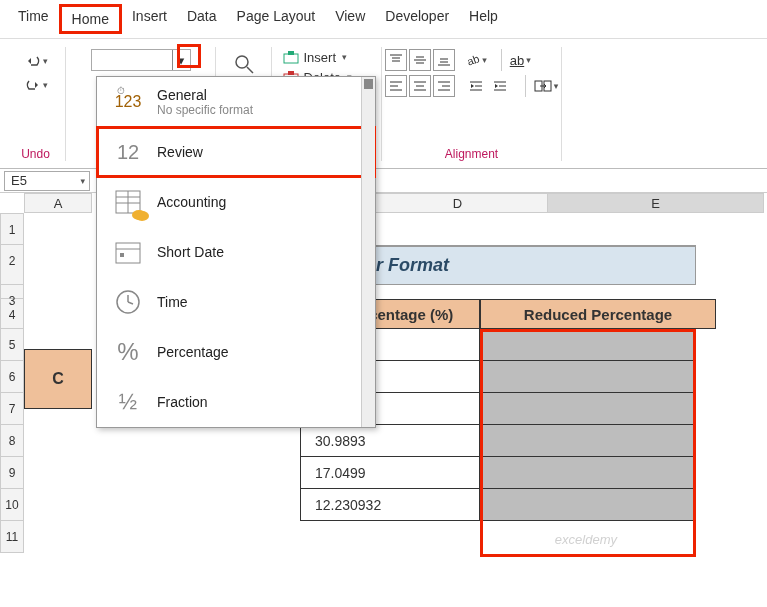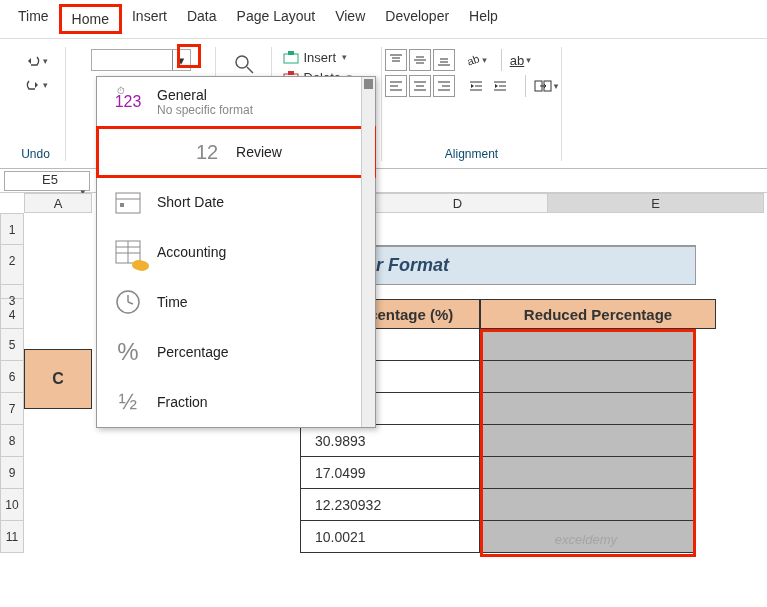--- a/index.html
+++ b/index.html
@@ -4,21 +4,21 @@
 <style>
 * { margin: 0; padding: 0; box-sizing: border-box; font-family: 'Segoe UI', Arial, sans-serif; }
 body { background: #fff; width: 767px; height: 607px; overflow: hidden; position: relative; font-size: 13px; color: #333; }
 
 .menubar { display: flex; gap: 0; padding: 4px 8px; border-bottom: 1px solid #ddd; }
 .menu-item { padding: 4px 10px; cursor: pointer; font-size: 14px; }
 .menu-item.home { border: 3px solid #e20; background:#fff; font-weight: normal; }
 
 .ribbon { display: flex; align-items: flex-start; padding: 8px 6px 0 6px; height: 130px; border-bottom: 1px solid #bbb; position: relative; }
 .ribbon-group { display: flex; flex-direction: column; align-items: center; padding: 0 6px; height: 114px; border-right: 1px solid #ddd; position: relative; }
-.ribbon-group .label { position: absolute; bottom: 0; font-size: 12px; color: #0c4a6e; }
+.ribbon-group .label { position: absolute; bottom: 0; font-size: 12px; color: #be185d; }
 .icon-btn { display:inline-flex; align-items:center; justify-content:center; cursor:pointer; }
 .chev { font-size: 9px; margin-left: 2px; color:#555;}
 
 .undo-group { width: 60px; }
 .undo-icons { display:flex; gap:2px; margin-top:4px;}
 .undo-icons .icon-btn{ width:24px;height:20px;}
 
 .numfmt-box { display:flex; align-items:center; border:1px solid #aaa; height:22px; width:100px; background:#fff; margin-top:2px;}
 .numfmt-box .val{ flex:1; padding-left:4px;}
 .numfmt-box .dd{ width:18px; height:20px; border-left:1px solid #888; display:flex;align-items:center;justify-content:center; cursor:pointer;}
@@ -33,21 +33,21 @@
 
 .cells-col{ display:flex;flex-direction:column; gap:4px; padding-top:2px; width:90px;}
 .cells-col .row{ display:flex; align-items:center; gap:4px; font-size:13px; cursor:pointer;}
 .cells-col .ico{ width:18px;height:16px; display:flex;align-items:center;justify-content:center;}
 
 .align-col{ display:flex; flex-direction:column; gap:4px; padding-top:2px;}
 .align-col .row{ display:flex; gap:2px;}
 .align-col .ab{ width:22px;height:22px; border:1px solid #999; display:flex;align-items:center;justify-content:center; cursor:pointer;}
 
 .namebox-row{ display:flex; align-items:center; height:24px; border-bottom:1px solid #ccc; padding:2px 4px;}
-.namebox{ border:1px solid #aaa; width:86px; height:20px; padding-left:6px; font-size:13px; display:flex;align-items:center;flex-direction:column;}
+.namebox{ border:1px solid #aaa; width:86px; height:20px; padding-left:6px; font-size:13px; display:flex;align-items:center;}
 .namebox .chev{ margin-left:auto; margin-right:4px;}
 
 .grid-area{ position:relative; }
 .colhdrs{ display:flex; margin-left:24px;}
 .colhdr{ border:1px solid #ccc; border-left:none; background:#f3f3f3; text-align:center; font-size:13px; height:20px; line-height:20px;}
 .colhdr.first{border-left:1px solid #ccc;}
 .colhdr.A{width:68px}.colhdr.D{width:180px}.colhdr.E{width:216px; background:#d8d8d8;}
 .rowhdrs{ position:absolute; top:20px; left:0;}
 .rowhdr{ width:24px; height:32px; border:1px solid #ccc; border-top:none; background:#f3f3f3; text-align:center; font-size:12px; line-height:32px;}
 .rowhdr.first{border-top:1px solid #ccc;}
@@ -66,21 +66,21 @@
 
 .sel-rect{ position:absolute; border:3px solid #e20; pointer-events:none;}
 
 .dropdown{ position:absolute; top:76px; left:96px; width:280px; background:#fff; border:1px solid #999; box-shadow:2px 2px 6px rgba(0,0,0,.25); z-index:50;}
 .dropdown .scroll{ position:absolute; right:0; top:0; bottom:0; width:14px; background:#eee; border-left:1px solid #ccc;}
 .dropdown .scroll .thumb{ position:absolute; top:2px; left:2px; right:2px; height:10px; background:#888;}
 .dd-item{ display:flex; align-items:center; gap:12px; padding:10px 14px; cursor:pointer;}
 .dd-item .icon{ width:34px; height:30px; display:flex; align-items:center; justify-content:center; font-size:18px; color:#777; position:relative;}
 .dd-item .txt .t{ font-size:14px; color:#222; font-weight:500;}
 .dd-item .txt .s{ font-size:12px; color:#888;}
-.dd-item.number-hl{ outline:3px solid #e20; outline-offset:-2px;justify-content:center;}
+.dd-item.number-hl{ outline:3px solid #e20; outline-offset:-2px;}
 .coins{ position:absolute; bottom:-4px; right:-4px; width:14px;height:10px; background:#f0b030; border-radius:50%; box-shadow:-3px -1px 0 #f0b030;}
 
 .watermark{ position:absolute; bottom:60px; right:150px; font-size:13px; color:rgba(120,120,120,.35); font-style:italic; pointer-events:none;}
 .chevd::after{content:"▾"; font-size:9px; color:#555; margin-left:2px;}
 svg{display:block}
 </style>
 </head>
 <body>
 
 <div class="menubar">
@@ -331,79 +331,75 @@
           <div class="dcell E"></div>
         </div>
         <div class="data-row" style="margin-left: 276px;">
           <div class="dcell D">17.0499</div>
           <div class="dcell E"></div>
         </div>
         <div class="data-row" style="margin-left: 276px;">
           <div class="dcell D">12.230932</div>
           <div class="dcell E"></div>
         </div>
-        <div class="data-row" style="margin-left: 276px;">
-          <div class="dcell D">10.0021</div>
-          <div class="dcell E"></div>
-        </div>
       </div>
     <div class="c-cell">C</div>
   </div>
 
   <div class="sel-rect" style="left:480px; top:136px; width:216px; height:228px;"></div>
 </div>
 
 <div class="dropdown">
   <div id="dd-items">
       <div class="dd-item">
         <div class="icon">
           <span style="font-size:10px;position:absolute;top:-2px;left:6px">⏱</span>
-          <span style="font-size:16px;color:#a21caf">123</span>
+          <span style="font-size:16px;color:#a16207">123</span>
         </div>
         <div class="txt">
           <div class="t">General</div>
           <div class="s">No specific format</div>
         </div>
       </div>
       <div class="dd-item number-hl">
         <div class="icon">
           <span style="font-size:20px;color:#888">12</span>
         </div>
         <div class="txt">
           <div class="t">Review</div>
-        </div>
-      </div>
-      <div class="dd-item">
-        <div class="icon">
-          <svg width="26" height="24">
-            <rect x="1" y="3" width="24" height="20" fill="none" stroke="#888"></rect>
-            <line x1="1" y1="9" x2="25" y2="9" stroke="#888"></line>
-            <rect x="5" y="13" width="4" height="4" fill="#888"></rect>
-          </svg>
-        </div>
-        <div class="txt">
-          <div class="t">Short Date</div>
         </div>
       </div>
       <div class="dd-item">
         <div class="icon">
           <svg width="26" height="24">
             <rect x="1" y="1" width="24" height="22" fill="none" stroke="#888"></rect>
             <line x1="1" y1="7" x2="25" y2="7" stroke="#888"></line>
             <line x1="1" y1="13" x2="25" y2="13" stroke="#888"></line>
             <line x1="13" y1="1" x2="13" y2="23" stroke="#888"></line>
           </svg>
           <span class="coins"></span>
         </div>
         <div class="txt">
           <div class="t">Accounting</div>
         </div>
       </div>
       <div class="dd-item">
         <div class="icon">
+          <svg width="26" height="24">
+            <rect x="1" y="3" width="24" height="20" fill="none" stroke="#888"></rect>
+            <line x1="1" y1="9" x2="25" y2="9" stroke="#888"></line>
+            <rect x="5" y="13" width="4" height="4" fill="#888"></rect>
+          </svg>
+        </div>
+        <div class="txt">
+          <div class="t">Short Date</div>
+        </div>
+      </div>
+      <div class="dd-item">
+        <div class="icon">
           <svg width="26" height="26">
             <circle cx="13" cy="13" r="11" fill="none" stroke="#888" stroke-width="1.5"></circle>
             <line x1="13" y1="13" x2="13" y2="6" stroke="#888" stroke-width="1.5"></line>
             <line x1="13" y1="13" x2="18" y2="15" stroke="#888" stroke-width="1.5"></line>
           </svg>
         </div>
         <div class="txt">
           <div class="t">Time</div>
         </div>
       </div>

